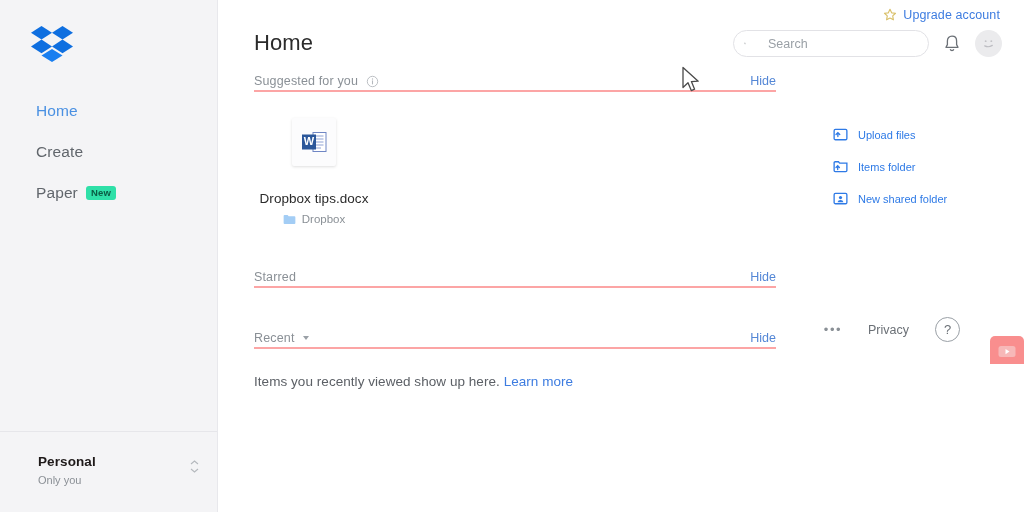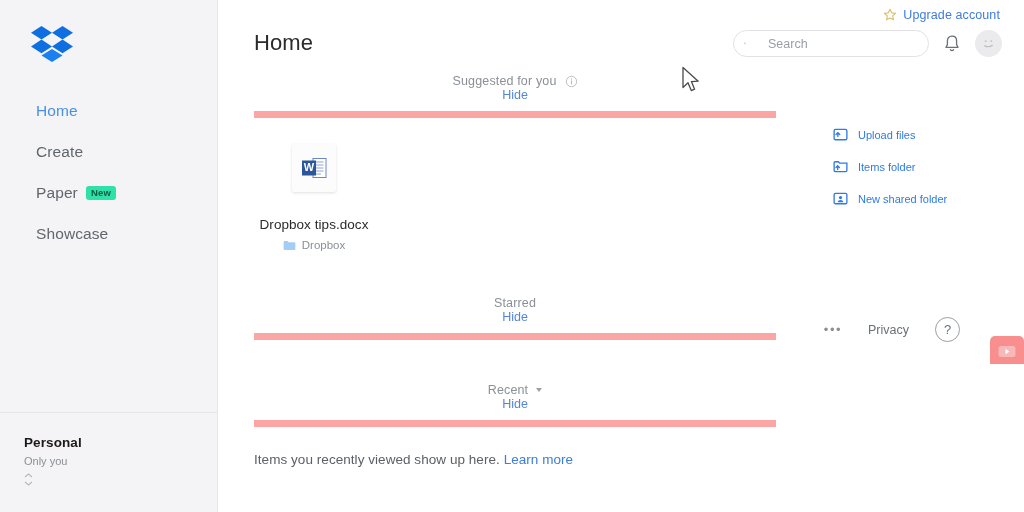--- a/index.html
+++ b/index.html
@@ -37,26 +37,25 @@
     color: #0b5c44;
     font-size: 9.5px;
     font-weight: bold;
     border-radius: 3px;
     padding: 2px 5px 2px 5px;
     line-height: 1;
     letter-spacing: .2px;
   }
   #account-switcher {
     position: absolute; left: 0; bottom: 0;
-    width: 217px; padding: 22px 18px 26px 24px;
+    width: 217px; padding: 22px 18px 26px 38px;
     border-top: 1px solid #e6e6ea;
     background: #f4f4f6;
     display: flex; align-items: flex-start; justify-content: space-between;
     cursor: pointer;
-    flex-direction: column;
   }
   .acct-name { font-size: 13.5px; color: #1e1919; font-weight: bold; letter-spacing: .1px;}
   .acct-sub { font-size: 11px; color: #8b9096; margin-top: 5px; }
   .updown { display: flex; flex-direction: column; align-items: center; gap: 3px; padding-top: 6px; }
 
   
   #main { position: relative; flex: 1; height: 364px; background: #fff; }
 
   #upgrade-row {
     position: absolute; top: 8px; right: 24px;
@@ -94,23 +93,22 @@
 
   #page-title {
     position: absolute; top: 30px; left: 36px;
     font-size: 22px; color: #2b2b2b; font-weight: normal; letter-spacing: .1px;
   }
 
   .content { position: absolute; left: 36px; top: 74px; width: 522px; }
 
   .section-head {
     display: flex; align-items: center; justify-content: space-between;
-    border-bottom: 7px solid #fca5a5;
-    padding-bottom: 9px;
-    flex-direction: column;
+    border-bottom: 2px solid #fca5a5;
+    padding-bottom: 2px;
   }
   .section-title-wrap { display: flex; align-items: center; gap: 8px; }
   .section-title { font-size: 12.5px; color: #8a9096; letter-spacing: .15px; }
   .hide-link { font-size: 12.5px; color: #5487d6; cursor: pointer; }
   .caret { width:0;height:0;border-left:3.5px solid transparent;border-right:3.5px solid transparent;border-top:4.5px solid #9aa0a6; }
 
   .empty-text { font-size: 13.5px; color: #5c6066; padding-top: 25px; letter-spacing: .05px;}
   .learn-more { color: #3d7ce0; cursor: pointer; }
 
   
@@ -189,23 +187,20 @@
     <nav class="nav">
       <div class="nav-item active">
         <span>Home</span>
       </div>
       <div class="nav-item">
         <span>Create</span>
       </div>
       <div class="nav-item">
         <span>Paper</span>
         <span class="badge-new">New</span>
-      </div>
-      <div class="nav-item">
-        <span>Showcase</span>
       </div>
     </nav>
 
     <div id="account-switcher">
       <div>
         <div class="acct-name">Personal</div>
         <div class="acct-sub">Only you</div>
       </div>
       <div class="updown">
         <svg width="9" height="5" viewBox="0 0 9 5">

